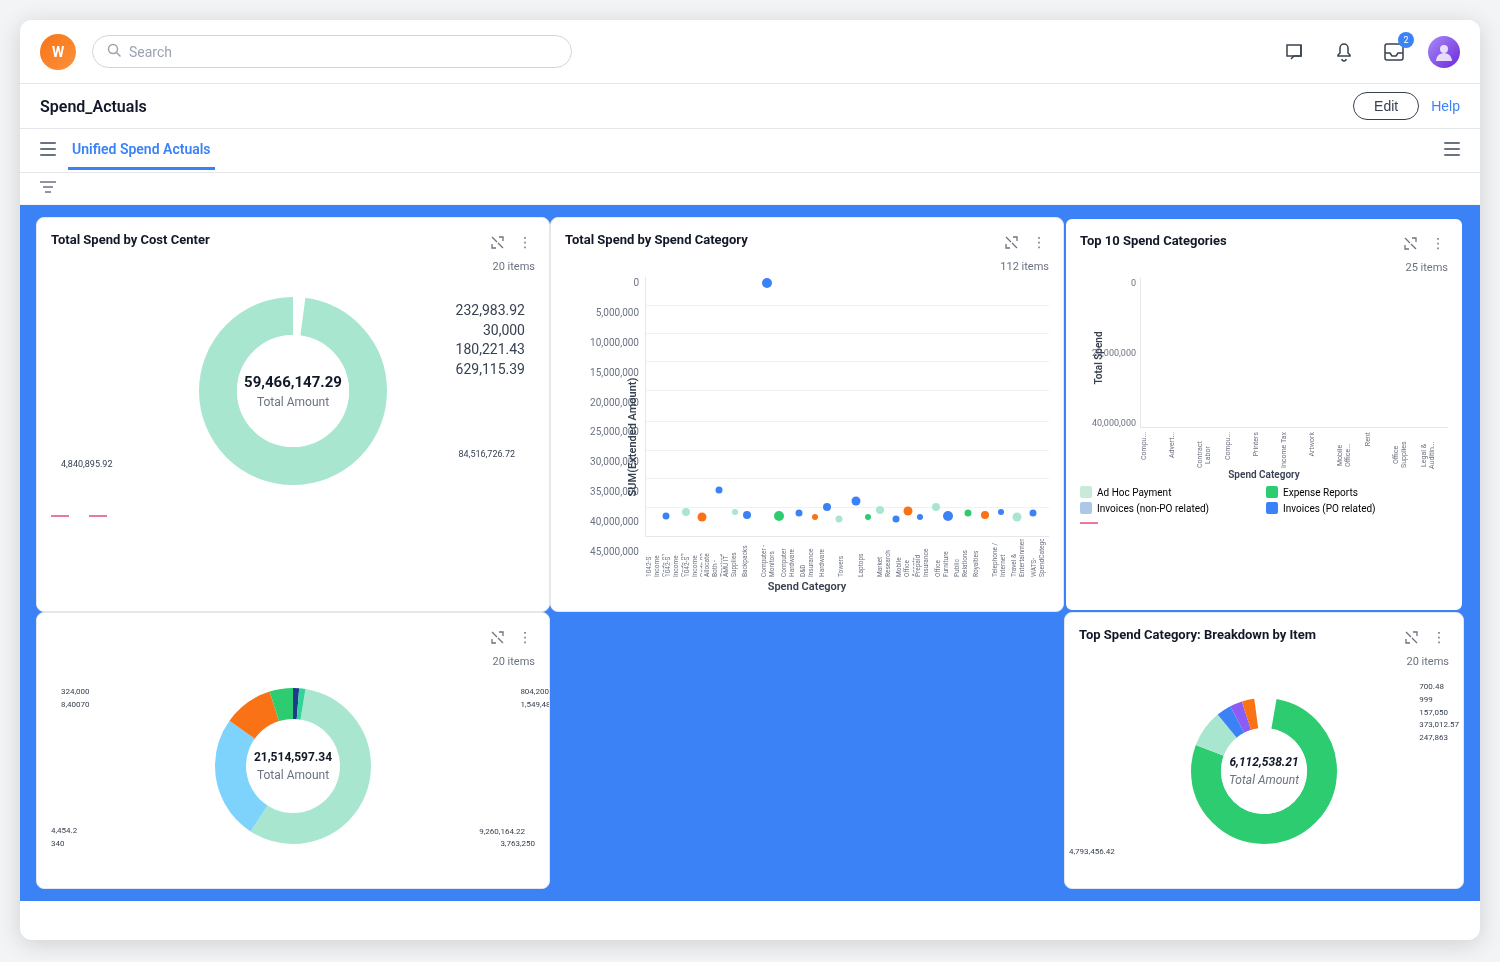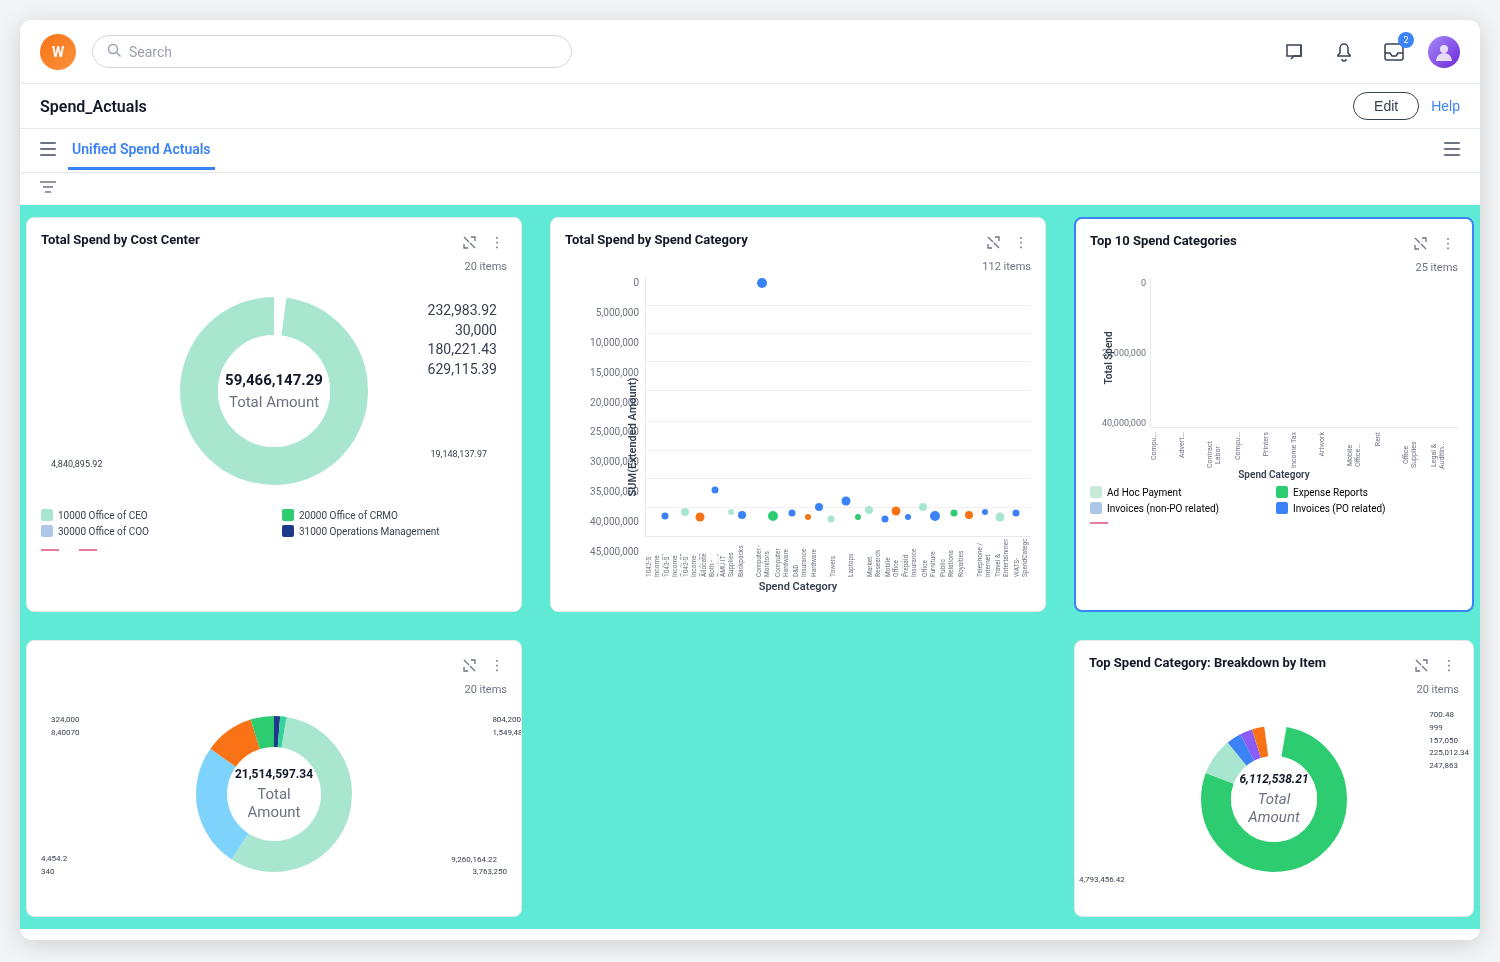--- a/index.html
+++ b/index.html
@@ -134,26 +134,26 @@
     }
     .filter-bar {
       padding: 6px 20px;
       background: white;
       border-bottom: 1px solid #f3f4f6;
     }
     .filter-icon { color: #6b7280; font-size: 16px; cursor: pointer; }
 
     
     .main-content {
-      padding: 12px 6px;
+      padding: 12px 16px;
       display: grid;
       grid-template-columns: 1fr 1fr 400px;
       grid-template-rows: auto auto;
-      gap: 28px;
-      background: #5eead4;
+      gap: 0;
+      background: #3b82f6;
     }
 
     
     .card {
       background: white;
       border-radius: 8px;
       border: 1px solid #e5e7eb;
       padding: 14px;
       overflow: hidden;
     }
@@ -185,21 +185,21 @@
     }
     .donut-center {
       position: absolute;
       text-align: center;
       pointer-events: none;
     }
     .donut-amount {
       font-size: 15px; font-weight: 700; color: #111827;
     }
     .donut-label {
-      font-size: 15px; color: #6b7280; margin-top: 4px;
+      font-size: 12px; color: #6b7280; margin-top: 4px;
     }
 
     
     .legend {
       display: grid;
       grid-template-columns: 1fr 1fr;
       gap: 4px 16px;
       margin-top: 8px;
       font-size: 10px; color: #374151;
     }
@@ -471,42 +471,24 @@
         <div style="position:absolute;top:20px;right:10px;font-size:14px;color:#374151;text-align:right;line-height:1.4;">
           <div>232,983.92</div>
           <div>30,000</div>
           <div>180,221.43</div>
           <div>629,115.39</div>
         </div>
         <div style="position:absolute;bottom:30px;left:10px;font-size:9px;color:#374151;line-height:1.4;">
           <div>4,840,895.92</div>
         </div>
         <div style="position:absolute;bottom:40px;right:20px;font-size:9px;color:#374151;line-height:1.4;">
-          <div>19,148,137.97</div>
-        </div>
-      </div>
-
-      <div class="legend">
-        <div class="legend-item">
-          <div class="legend-dot" style="background:#a8e6cf;"></div>
-          <span>10000 Office of CEO</span>
-        </div>
-        <div class="legend-item">
-          <div class="legend-dot" style="background:#2ecc71;"></div>
-          <span>20000 Office of CRMO</span>
-        </div>
-        <div class="legend-item">
-          <div class="legend-dot" style="background:#aec6e8;"></div>
-          <span>30000 Office of COO</span>
-        </div>
-        <div class="legend-item">
-          <div class="legend-dot" style="background:#1e3a8a;"></div>
-          <span>31000 Operations Management</span>
-        </div>
-      </div>
+          <div>84,516,726.72</div>
+        </div>
+      </div>
+
       <div style="display:flex;gap:20px;margin-top:6px;">
         <div style="width:18px;height:2px;background:#e879a0;margin-top:6px;"></div>
         <div style="width:18px;height:2px;background:#e879a0;margin-top:6px;"></div>
       </div>
     </div>
 
     <div class="card">
       <div class="card-header">
         <span class="card-title">Total Spend by Spend Category</span>
         <div class="card-actions">
@@ -818,21 +800,21 @@
           <div class="donut-center" style="top:50%;left:50%;transform:translate(-50%,-50%);">
             <div class="donut-amount" style="font-size:12px;">6,112,538.21</div>
             <div class="donut-label">Total Amount</div>
           </div>
         </div>
 
         <div style="position:absolute;top:5px;right:-10px;font-size:8px;color:#374151;line-height:1.6;">
           <div>700.48</div>
           <div>999</div>
           <div>157,050</div>
-          <div>225,012.34</div>
+          <div>373,012.57</div>
           <div>247,863</div>
         </div>
         <div style="position:absolute;bottom:10px;left:-10px;font-size:8px;color:#374151;">
           <div>4,793,456.42</div>
         </div>
       </div>
     </div>
 
   </div>
 </div>

